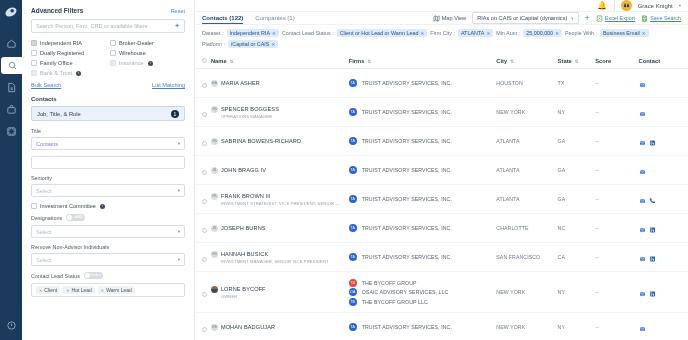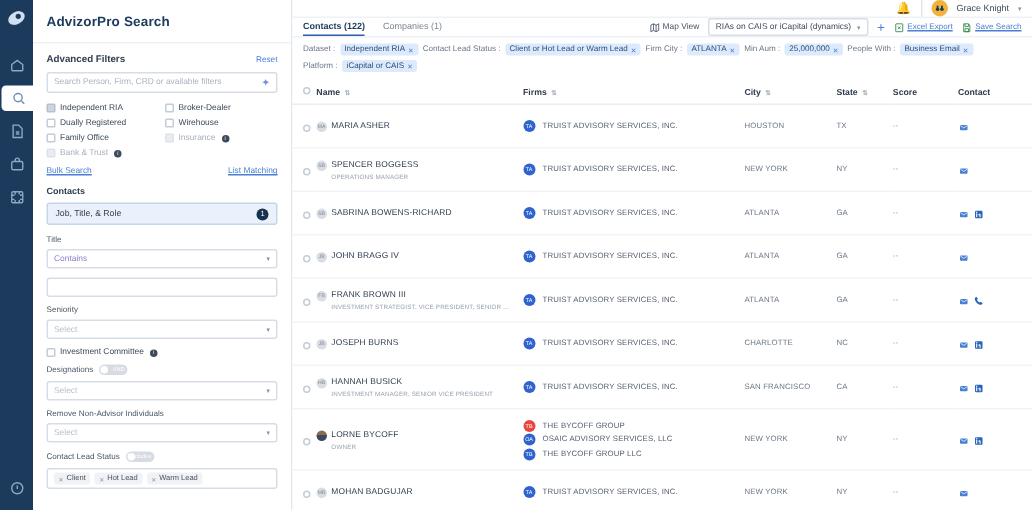--- a/index.html
+++ b/index.html
@@ -188,21 +188,20 @@
     <div class="rail-spacer"></div>
     <div class="rail-btn rail-help">
       <svg viewBox="0 0 24 24" fill="none" stroke="#8fa8c4" stroke-width="2">
           <circle cx="12" cy="12" r="8"></circle>
           <path d="M12 8v5M12 16h.01"></path>
         </svg>
     </div>
   </nav>
 
   <aside class="filters">
-    <div class="brand">AdvizorPro Search</div>
     <div class="filters-inner">
 
       <div class="fhead">
         <div class="t">Advanced Filters</div>
         <div class="r">Reset</div>
       </div>
 
       <div class="searchbox">
         <div class="ph">Search Person, Firm, CRD or available filters</div>
         <div class="ic">✦</div>

